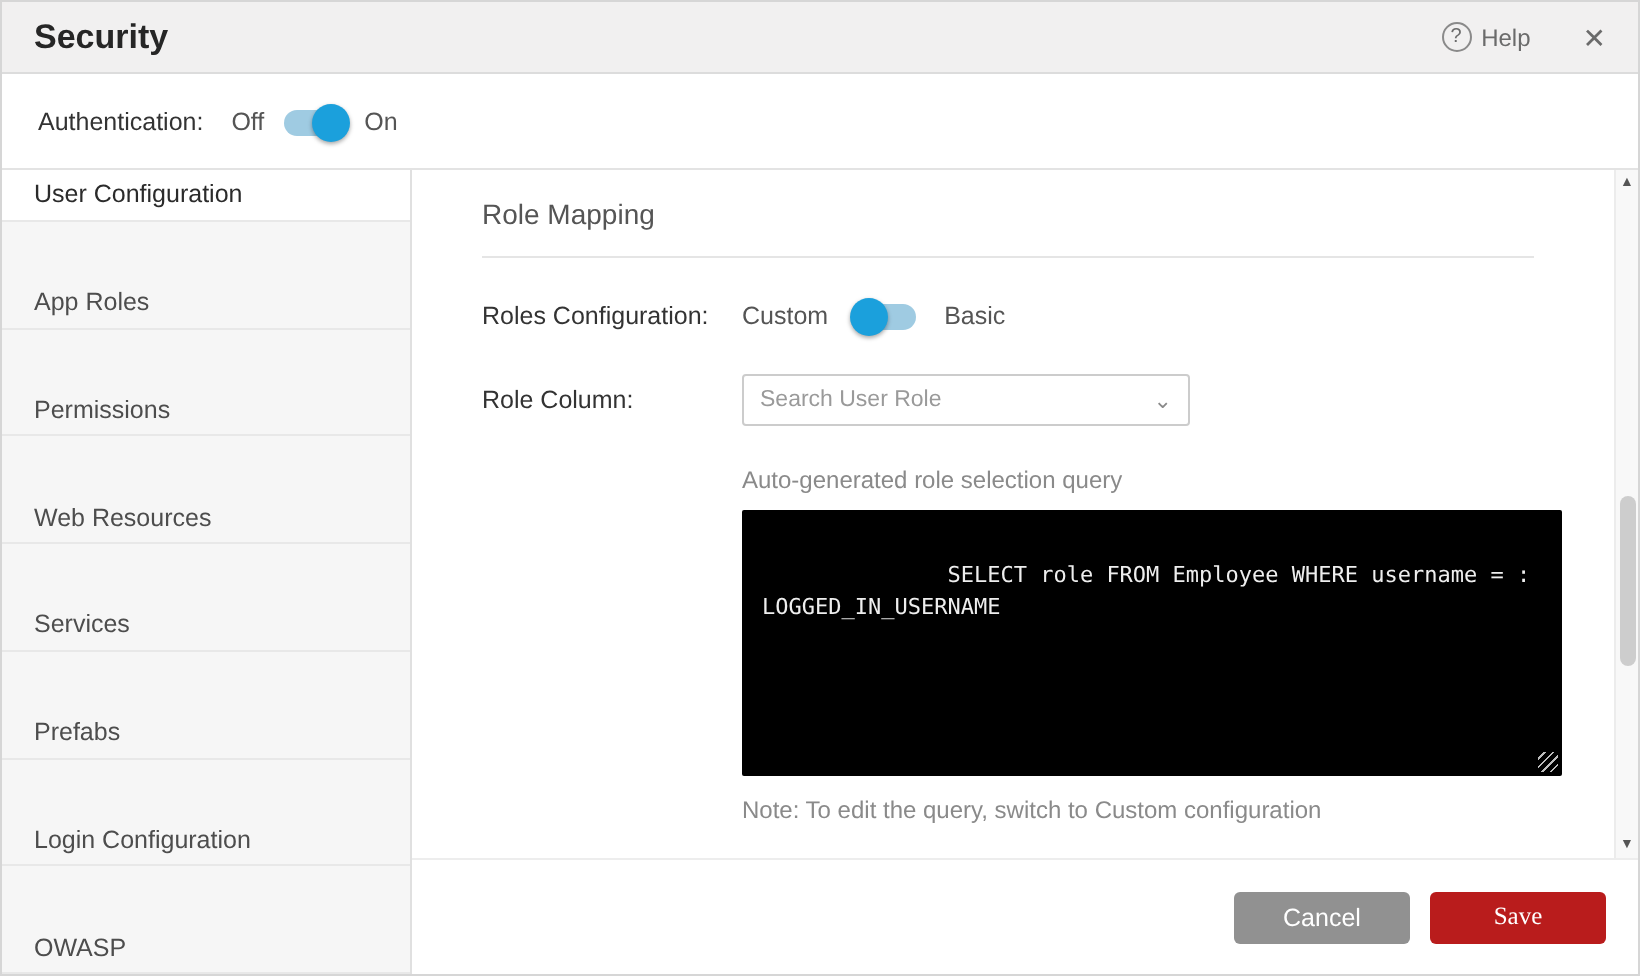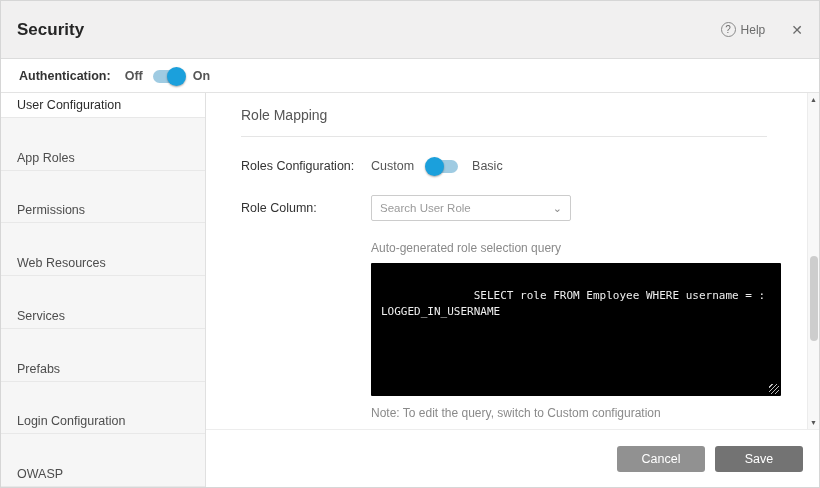--- a/index.html
+++ b/index.html
@@ -3,35 +3,35 @@
 <meta charset="utf-8">
 <style>
   * { margin:0; padding:0; box-sizing:border-box; }
   html,body { background:#e9e9e9; font-family:"Liberation Sans", sans-serif; }
   .app {
     width:820px; height:488px; background:#fff; position:relative;
     border:1px solid #d6d6d6; overflow:hidden; display:flex; flex-direction:column;
   }
   
   .hdr {
-    height:58px; background:#f1f0f0; border-bottom:1px solid #dcdcdc;
+    height:36px; background:#f1f0f0; border-bottom:1px solid #dcdcdc;
     display:flex; align-items:center; padding:0 16px; flex:0 0 auto;
   }
   .hdr-title { font-size:17px; font-weight:700; color:#262626; flex:1; }
   .help-wrap { display:flex; align-items:center; gap:5px; color:#6b6b6b; font-size:12px; margin-right:26px; cursor:pointer; }
   .q-icon {
     width:15px; height:15px; border:1px solid #8a8a8a; border-radius:50%;
     display:inline-flex; align-items:center; justify-content:center;
     font-size:10px; color:#6b6b6b;
   }
   .close-x { color:#6b6b6b; font-size:14px; cursor:pointer; line-height:1; }
   
   .auth-bar {
-    height:34px; background:#fff; border-bottom:1px solid #e3e3e3;
-    display:flex; align-items:center; padding:0 18px; gap:14px; flex:0 0 auto;font-weight:bold;
+    height:48px; background:#fff; border-bottom:1px solid #e3e3e3;
+    display:flex; align-items:center; padding:0 18px; gap:14px; flex:0 0 auto;
   }
   .auth-label { font-size:12.5px; color:#333; }
   .tog-side { font-size:12.5px; color:#555; }
   .toggle {
     width:30px; height:13px; border-radius:7px; background:#9fcbe2;
     position:relative; display:inline-block; cursor:pointer; margin:0 4px;
   }
   .toggle .knob {
     width:19px; height:19px; border-radius:50%; background:#1ba0dc;
     position:absolute; top:-3px; left:-3px; box-shadow:0 1px 2px rgba(0,0,0,.35);
@@ -51,21 +51,21 @@
   .side-item.active { background:#fff; color:#2b2b2b; }
   
   .right-col { flex:1; display:flex; flex-direction:column; min-width:0; }
   .content { flex:1; position:relative; background:#fff; overflow:hidden; }
   .scroll-inner { padding:14px 52px 0 35px; }
   .section-title { font-size:14px; color:#555; font-weight:400; padding-bottom:13px; border-bottom:1px solid #e5e5e5; }
   .row { display:flex; align-items:center; margin-top:22px; }
   .row-label { width:130px; flex:0 0 auto; font-size:12.5px; color:#333; }
   .mode-wrap { display:flex; align-items:center; gap:10px; }
   .select-box {
-    width:200px; height:26px; border:1px solid #ccc; border-radius:2px;
+    width:224px; height:26px; border:1px solid #ccc; border-radius:2px;
     display:flex; align-items:center; padding:0 8px; background:#fff; cursor:pointer;
   }
   .select-box .ph { flex:1; font-size:11.5px; color:#9a9a9a; }
   .select-box .chev { color:#8a8a8a; font-size:11px; }
   .query-block { margin-left:130px; margin-top:20px; }
   .query-caption { font-size:12px; color:#8a8a8a; margin-bottom:8px; }
   .code-box {
     width:410px; height:133px; background:#000; color:#eee;
     font-family:"DejaVu Sans Mono", monospace; font-size:11px; line-height:1.5;
     padding:8px 10px; position:relative; white-space:pre-wrap; word-break:break-all;
@@ -91,21 +91,21 @@
   
   .footer {
     flex:0 0 58px; background:#fff; border-top:1px solid #ededed;
     display:flex; align-items:center; justify-content:flex-end; gap:10px; padding:0 16px;
   }
   .btn {
     min-width:88px; height:26px; border:none; border-radius:3px;
     font-size:12.5px; color:#fff; cursor:pointer; font-family:"Liberation Sans", sans-serif;
   }
   .btn-cancel { background:#919191; }
-  .btn-save { background:#737373; }
+  .btn-save { background:#b91c1c;font-family:Liberation Serif, serif; }
 </style>
 </head>
 <body>
 
 <div class="app">
 
   <div class="hdr">
     <div class="hdr-title">Security</div>
     <div class="help-wrap">
       <span class="q-icon">?</span>

